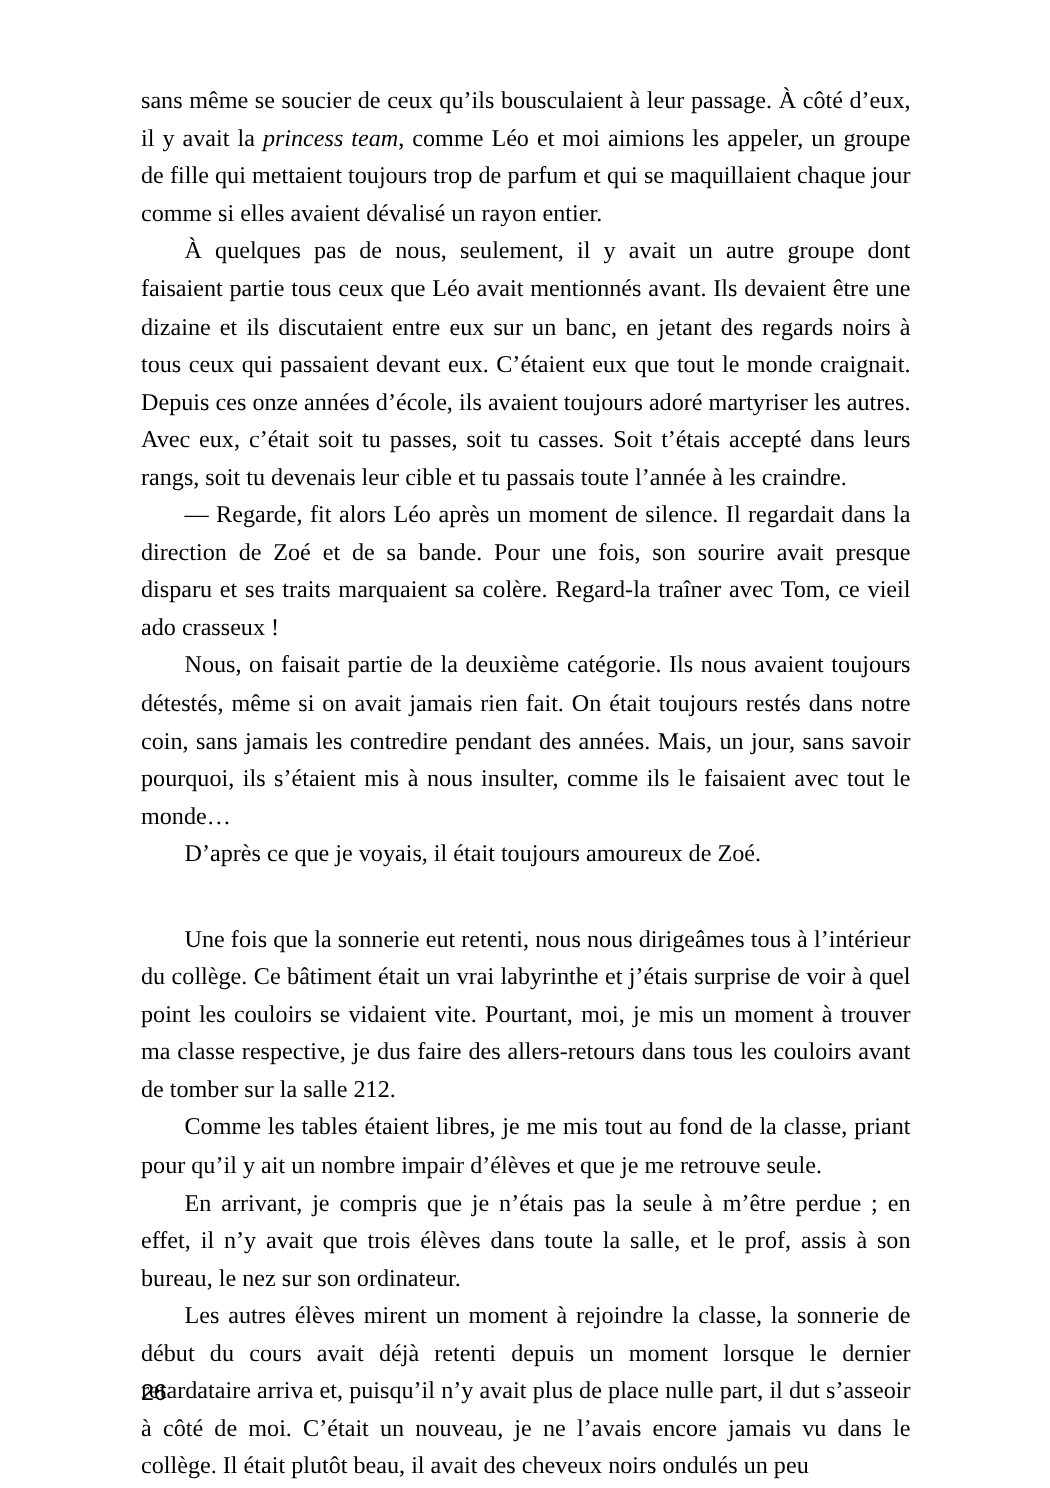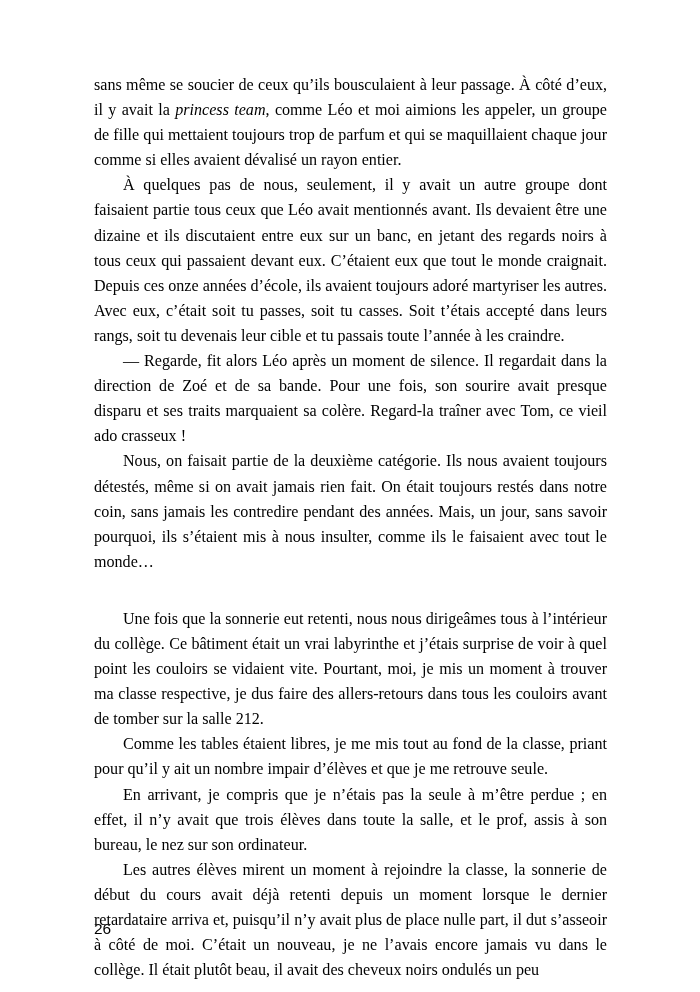--- a/index.html
+++ b/index.html
@@ -20,21 +20,21 @@
     position: absolute;
     left: 0;
     top: 0;
     width: 700px;
     height: 992px;
     background: #ffffff;
   }
   .text-block {
     position: absolute;
     left: 94px;
-    top: 72px;
+    top: 55px;
     width: 513px;
   }
   .para {
     margin: 0;
     padding: 0;
     font-size: 16.1px;
     line-height: 25.1px;
     text-align: justify;
     text-justify: inter-word;
     text-indent: 29px;
@@ -64,20 +64,21 @@
 </head>
 <body>
 
 <div class="page">
 
   <div class="text-block">
       <p class="para no-indent"><span>sans même se soucier de ceux qu’ils bousculaient à leur passage. À côté d’eux, il y avait la </span><span class="italic">princess team</span><span>, comme Léo et moi aimions les appeler, un groupe de fille qui mettaient toujours trop de parfum et qui se maquillaient chaque jour comme si elles avaient dévalisé un rayon entier.</span></p>
       <p class="para"><span>À quelques pas de nous, seulement, il y avait un autre groupe dont faisaient partie tous ceux que Léo avait mentionnés avant. Ils devaient être une dizaine et ils discutaient entre eux sur un banc, en jetant des regards noirs à tous ceux qui passaient devant eux. C’étaient eux que tout le monde craignait. Depuis ces onze années d’école, ils avaient toujours adoré martyriser les autres. Avec eux, c’était soit tu passes, soit tu casses. Soit t’étais accepté dans leurs rangs, soit tu devenais leur cible et tu passais toute l’année à les craindre.</span></p>
       <p class="para"><span>— Regarde, fit alors Léo après un moment de silence. Il regardait dans la direction de Zoé et de sa bande. Pour une fois, son sourire avait presque disparu et ses traits marquaient sa colère. Regard-la traîner avec Tom, ce vieil ado crasseux !</span></p>
       <p class="para"><span>Nous, on faisait partie de la deuxième catégorie. Ils nous avaient toujours détestés, même si on avait jamais rien fait. On était toujours restés dans notre coin, sans jamais les contredire pendant des années. Mais, un jour, sans savoir pourquoi, ils s’étaient mis à nous insulter, comme ils le faisaient avec tout le monde…</span></p>
+      <p class="para"><span>D’après ce que je voyais, il était toujours amoureux de Zoé.</span></p>
       <p class="para gap-before"><span>Une fois que la sonnerie eut retenti, nous nous dirigeâmes tous à l’intérieur du collège. Ce bâtiment était un vrai labyrinthe et j’étais surprise de voir à quel point les couloirs se vidaient vite. Pourtant, moi, je mis un moment à trouver ma classe respective, je dus faire des allers-retours dans tous les couloirs avant de tomber sur la salle 212.</span></p>
       <p class="para"><span>Comme les tables étaient libres, je me mis tout au fond de la classe, priant pour qu’il y ait un nombre impair d’élèves et que je me retrouve seule.</span></p>
       <p class="para"><span>En arrivant, je compris que je n’étais pas la seule à m’être perdue ; en effet, il n’y avait que trois élèves dans toute la salle, et le prof, assis à son bureau, le nez sur son ordinateur.</span></p>
       <p class="para"><span>Les autres élèves mirent un moment à rejoindre la classe, la sonnerie de début du cours avait déjà retenti depuis un moment lorsque le dernier retardataire arriva et, puisqu’il n’y avait plus de place nulle part, il dut s’asseoir à côté de moi. C’était un nouveau, je ne l’avais encore jamais vu dans le collège. Il était plutôt beau, il avait des cheveux noirs ondulés un peu</span></p>
     </div>
 
   <div class="folio">26</div>
 
 </div>
 

